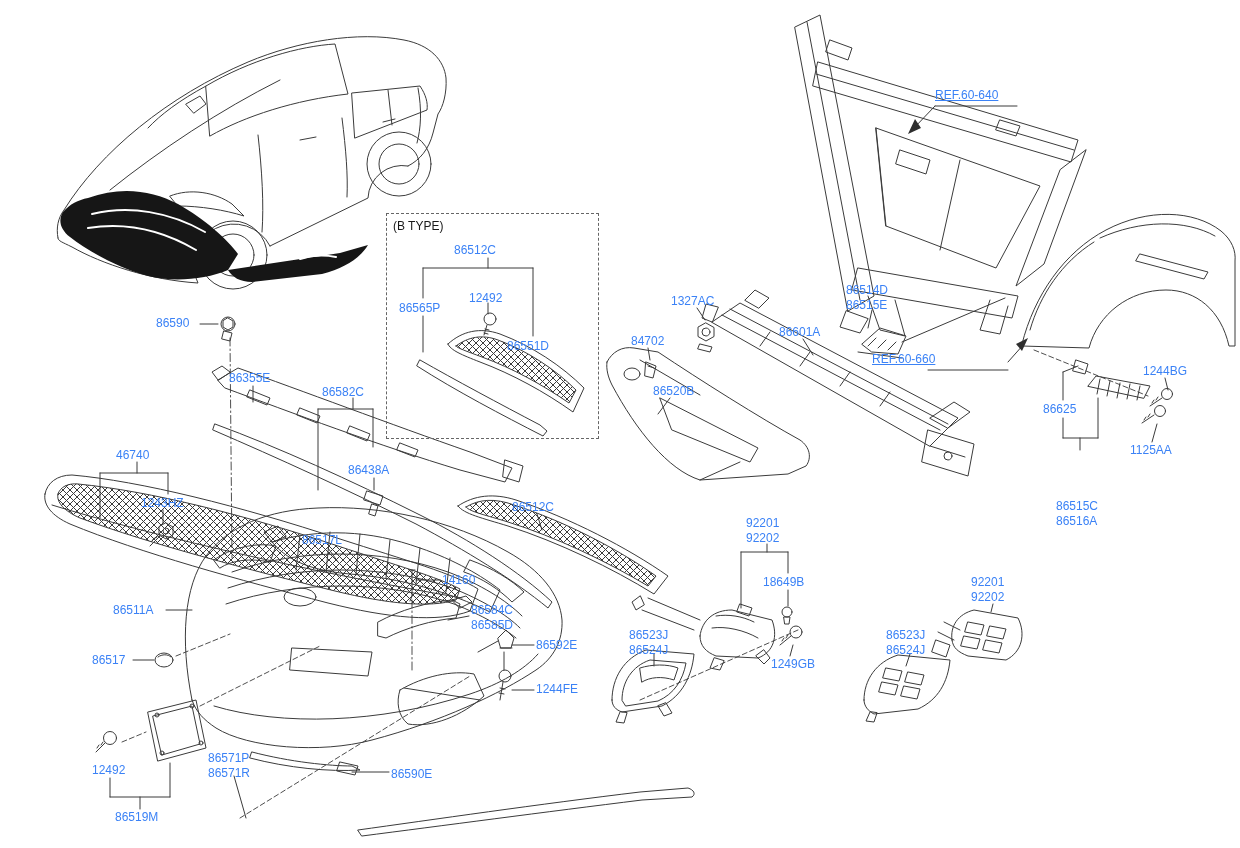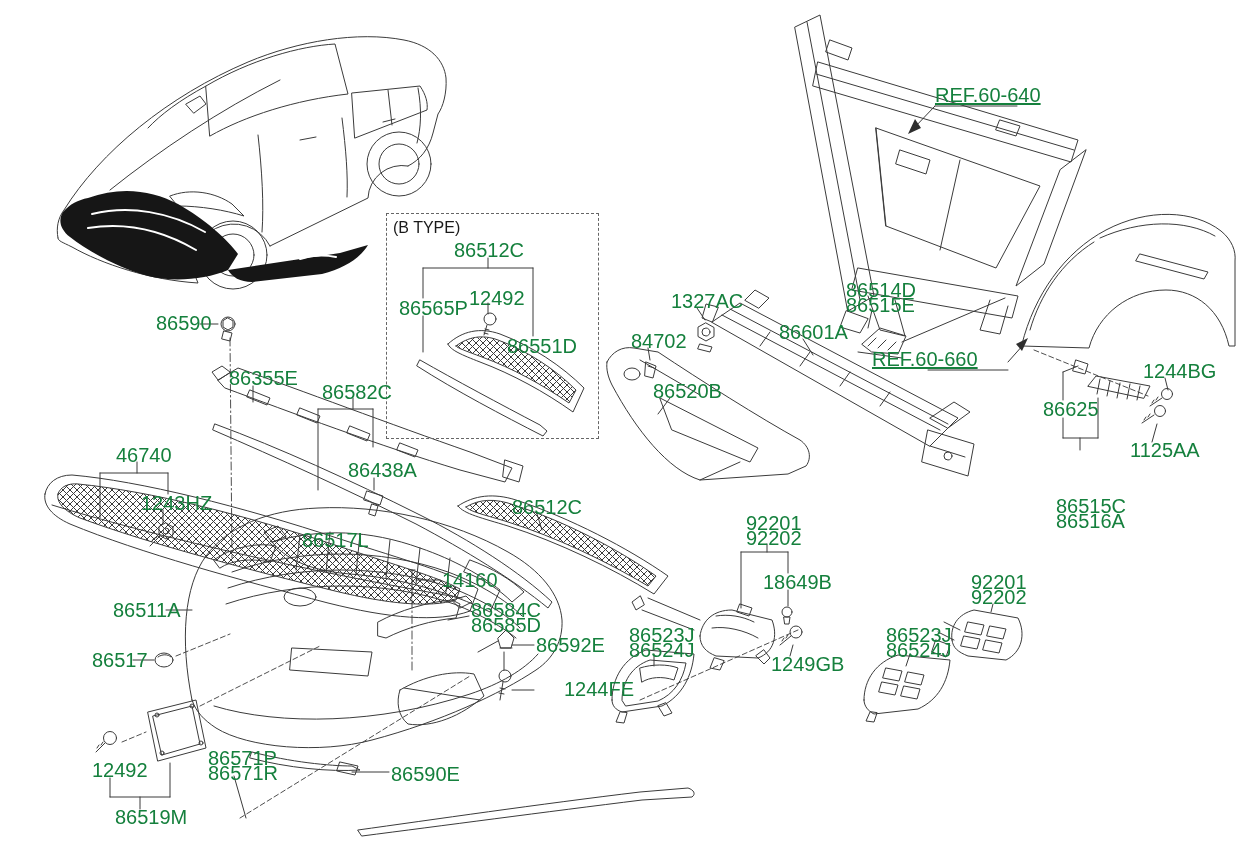--- a/index.html
+++ b/index.html
@@ -7,24 +7,24 @@
          font-family:"Liberation Sans",sans-serif;}
   .art{position:absolute;left:0;top:0;}
   .art *{stroke:#3b3b3b;stroke-width:1;fill:none;stroke-linejoin:round;stroke-linecap:round;}
   .art .fill-dark{fill:#161616;stroke:none;}
   .art .white{stroke:#ffffff;stroke-width:2;}
   .art .meshfill{fill:url(#mesh);stroke:#3b3b3b;}
   .art .solid{fill:#2e2e2e;stroke:none;}
   .art .thin{stroke-width:0.9;}
   .art .dash{stroke-dasharray:5 3;stroke-width:0.9;}
   .art .dashdot{stroke-dasharray:8 3 1.5 3;stroke-width:0.9;}
-  .lbl{position:absolute;font-size:20px;line-height:15px;color:#15803d;white-space:nowrap;}
+  .lbl{position:absolute;font-size:12px;line-height:15px;color:#3b82f6;white-space:nowrap;}
   .ref{text-decoration:underline;cursor:pointer;}
   .gbox{position:absolute;border:1px dashed #666;}
-  .gtitle{position:absolute;left:6px;top:5px;font-size:16px;color:#1a1a1a;white-space:nowrap;}
+  .gtitle{position:absolute;left:6px;top:5px;font-size:12px;color:#1a1a1a;white-space:nowrap;}
 </style>
 </head>
 <body>
 
 <div id="stage">
 
 <svg class="art" width="1240" height="848" viewBox="0 0 1240 848">
   <defs>
     <pattern id="mesh" width="7" height="7" patternUnits="userSpaceOnUse">
       <path d="M0,7 L7,0 M0,0 L7,7" stroke="#5a5a5a" stroke-width="0.6"></path>
@@ -310,21 +310,21 @@
 <div class="lbl" style="left:322px;top:385px;">86582C</div>
 <div class="lbl" style="left:348px;top:463px;">86438A</div>
 <div class="lbl" style="left:116px;top:448px;">46740</div>
 <div class="lbl" style="left:141px;top:496px;text-align:right;">1243HZ</div>
 <div class="lbl" style="left:113px;top:603px;">86511A</div>
 <div class="lbl" style="left:92px;top:653px;">86517</div>
 <div class="lbl" style="left:302px;top:533px;">86517L</div>
 <div class="lbl" style="left:442px;top:573px;">14160</div>
 <div class="lbl" style="left:512px;top:500px;">86512C</div>
 <div class="lbl" style="left:536px;top:638px;">86592E</div>
-<div class="lbl" style="left:536px;top:682px;margin-left:28px;">1244FE</div>
+<div class="lbl" style="left:536px;top:682px;">1244FE</div>
 <div class="lbl" style="left:92px;top:763px;">12492</div>
 <div class="lbl" style="left:115px;top:810px;">86519M</div>
 <div class="lbl" style="left:391px;top:767px;">86590E</div>
 <div class="lbl" style="left:671px;top:294px;">1327AC</div>
 <div class="lbl" style="left:631px;top:334px;text-align:center;">84702</div>
 <div class="lbl" style="left:653px;top:384px;">86520B</div>
 <div class="lbl" style="left:779px;top:325px;">86601A</div>
 <div class="lbl" style="left:1143px;top:364px;">1244BG</div>
 <div class="lbl" style="left:1043px;top:402px;">86625</div>
 <div class="lbl" style="left:1130px;top:443px;">1125AA</div>

